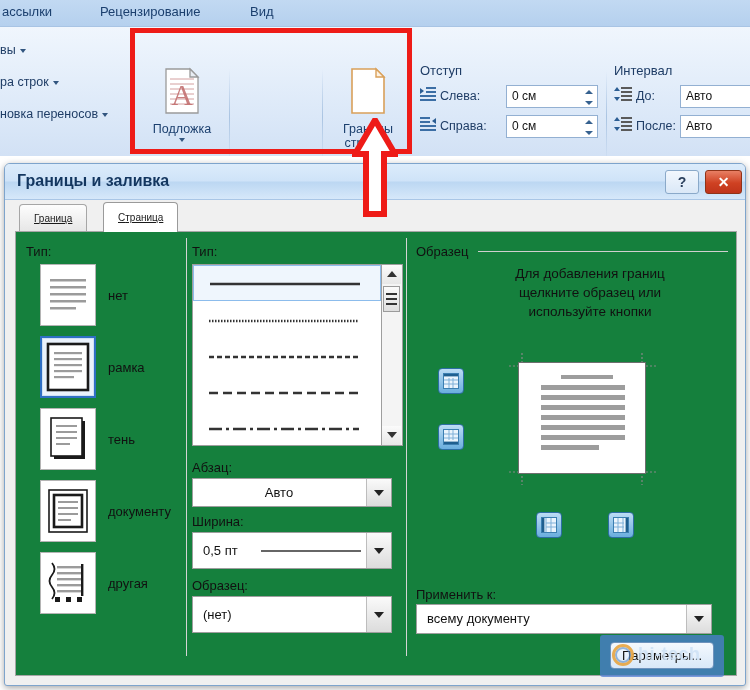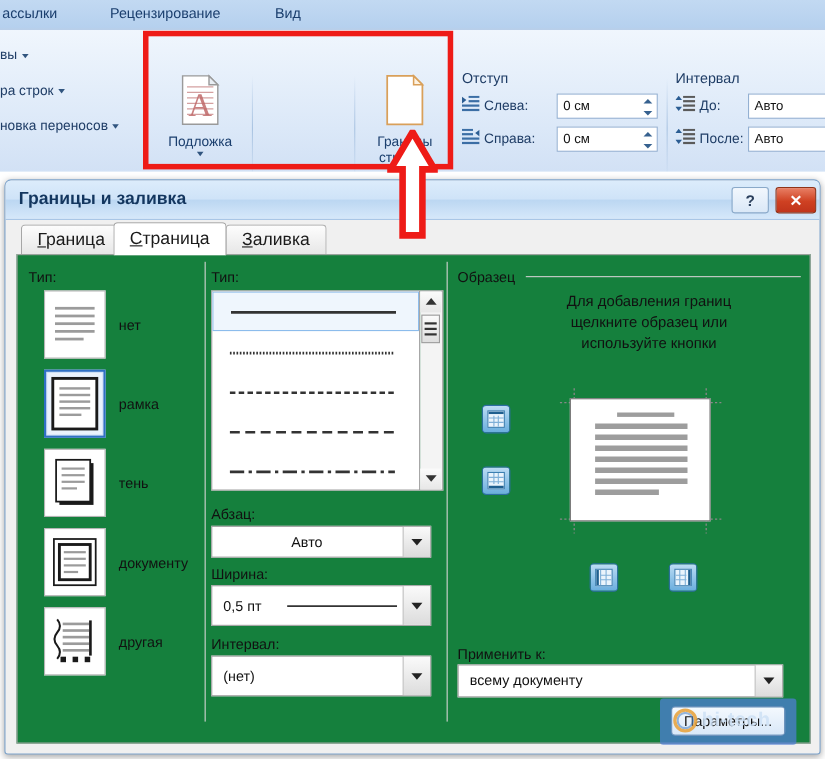--- a/index.html
+++ b/index.html
@@ -118,23 +118,24 @@
     left:700px; width:37px;
     background:linear-gradient(#e87f64,#cf4122 55%,#c0341b);
     color:#fff; font-size:14px; text-align:center; line-height:22px; font-weight:bold;
     border-color:#8f3318;
   }
 
   
   #tabs { position:absolute; left:10px; top:40px; width:720px; height:28px; }
   .dtab {
     position:absolute; top:0; height:28px; padding:0 14px;
-    line-height:27px; font-size:16px; color:#1a1a1a; cursor:pointer;
+    line-height:27px; font-size:10px; color:#1a1a1a; cursor:pointer;
     border:1px solid #a6a6a6; border-bottom:none; border-radius:4px 4px 0 0;
     background:linear-gradient(#fdfdfd,#e6e6e6);
+    text-decoration:underline;
   }
   .dtab.active {
     background:#fff; border-color:#9a9a9a; z-index:3; top:-2px; height:30px; line-height:30px;
     font-weight:normal;
   }
   .ul { text-decoration:underline; }
 
   #tabpanel {
     position:absolute; left:10px; top:67px; width:722px; height:445px;
     background:#15803d; border:1px solid #a6a6a6;
@@ -407,21 +408,20 @@
 
   <div id="titlebar">
     <span id="dialog-title">Границы и заливка</span>
     <div class="tb-btn" id="help-btn">?</div>
     <div class="tb-btn" id="close-btn">✕</div>
   </div>
 
   <div id="tabs">
     <div class="dtab" style="left:4px"><span class="ul">Г</span>раница</div>
     <div class="dtab active" style="left:88px"><span class="ul">С</span>траница</div>
-    <div class="dtab" style="left:190px"><span class="ul">З</span>аливка</div>
   </div>
 
   <div id="tabpanel">
 
     <div id="col-type">
       <div class="fieldlabel" style="left:2px; top:2px">Тип:</div>
 
       <div class="type-opt" style="top:22px">
         <div class="type-sw">
           <svg width="54" height="60" viewBox="0 0 54 60">
@@ -571,21 +571,21 @@
       <div class="combo" style="left:0; top:290px; width:200px; height:37px">
         <span class="val" style="left:10px; height:35px; line-height:35px">0,5 пт</span>
         <svg style="position:absolute;left:68px;top:16px" width="100" height="4" viewBox="0 0 100 4">
             <line x1="0" y1="2" x2="100" y2="2" stroke="#333" stroke-width="1.6"></line>
           </svg>
         <span class="arrowbox" style="height:35px">
             <i style="margin:15px auto"></i>
           </span>
       </div>
 
-      <div class="fieldlabel" style="left:0; top:336px">Интервал:</div>
+      <div class="fieldlabel" style="left:0; top:336px">Образец:</div>
       <div class="combo" style="left:0; top:354px; width:200px; height:37px">
         <span class="val" style="left:10px; height:35px; line-height:35px">(нет)</span>
         <span class="arrowbox" style="height:35px">
             <i style="margin:15px auto"></i>
           </span>
       </div>
     </div>
 
     <div class="col-sep" style="left:390px"></div>
 

